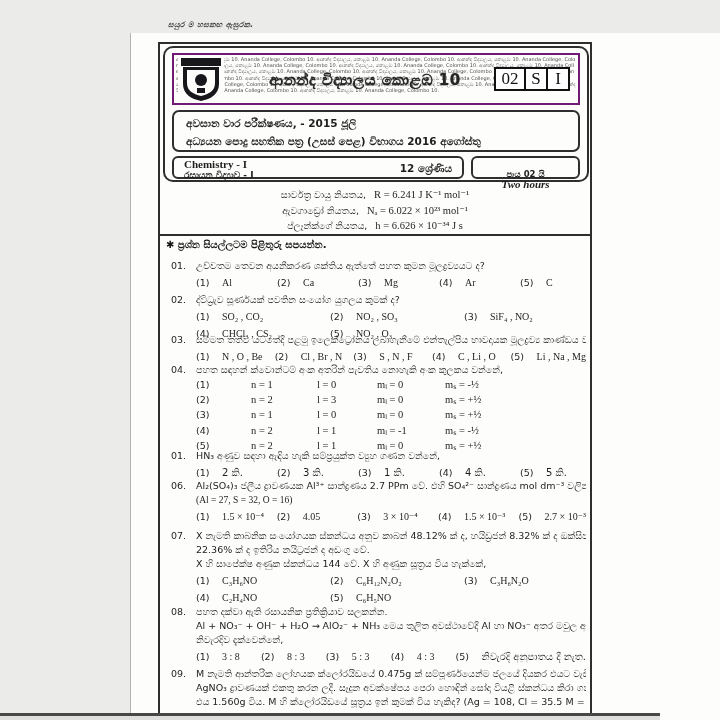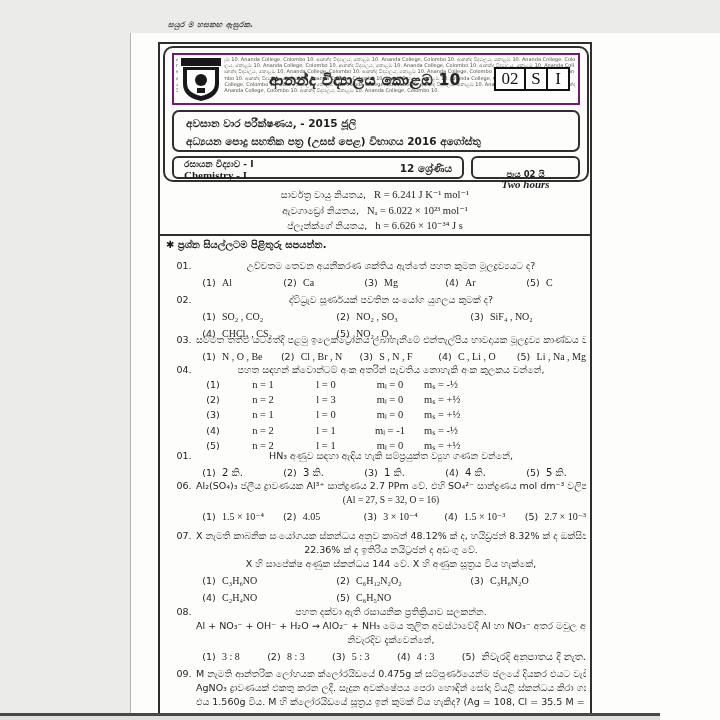--- a/index.html
+++ b/index.html
@@ -77,36 +77,36 @@
   .time-box .tline.en{font-family:"Liberation Serif",serif;font-style:italic;font-size:11px;line-height:11px;}
   
   .constants{position:absolute;left:158px;top:187px;width:434px;text-align:center;}
   .cline{font-size:9.5px;line-height:15.5px;white-space:nowrap;}
   .cline .cval{margin-left:5px;font-size:10.5px;}
   .rule{position:absolute;left:159px;width:432px;border-top:2px solid #2e2e2e;height:0;}
   .instruction{
     position:absolute;left:166px;top:239px;font-weight:700;font-size:10px;color:#161616;
   }
   
-  .q{position:absolute;left:158px;width:434px;text-align:center;}
+  .q{position:absolute;left:158px;width:434px;}
   .qnum{position:absolute;left:13px;top:0;width:26px;font-size:9.5px;line-height:14px;}
   .qbody{margin:0 6px 0 38px;font-size:9.5px;line-height:14px;}
   .qbody .ln{white-space:nowrap;overflow:hidden;}
   .optrow{display:flex;margin-top:3px;white-space:nowrap;}
   .opt{display:inline-flex;white-space:nowrap;}
   .opt .n{display:inline-block;width:26px;font-size:9.5px;}
   .opt .v{font-size:10px;}
   .opt5 .opt{width:81px;}
   .opt5 .opt:last-child{width:auto;}
   .opt3 .opt{width:134px;}
   .opt3 .opt:last-child{width:auto;}
   .trow{display:flex;line-height:15.2px;white-space:nowrap;}
   .trow .tn{display:inline-block;width:34px;font-size:9.5px;}
   .trow .tc{display:inline-block;font-family:"Liberation Serif",serif;font-size:10.5px;}
-  .trow .tc1{width:66px;}.trow .tc2{width:60px;}.trow .tc3{width:68px;}
+  .trow .tc1{width:66px;margin-left:21px;}.trow .tc2{width:60px;}.trow .tc3{width:68px;}
   
   .scan-line{position:absolute;left:0;top:713px;width:660px;height:3px;background:#474747;}
   .scan-below{position:absolute;left:0;top:716px;width:660px;height:4px;background:#dededc;}
 </style>
 </head>
 <body>
 
 <div class="paper"></div>
 
 <div class="motto">සයුර ම හසකඟ ඇසුරක.</div>
@@ -132,22 +132,22 @@
       <span>I</span>
     </div>
   </div>
 
   <div class="title-box">
     <div>අවසාන වාර පරීක්ෂණය, - 2015 ජූලි</div>
     <div>අධ්‍යයන පොදු සහතික පත්‍ර (උසස් පෙළ) විභාගය 2016 අගෝස්තු</div>
   </div>
 
   <div class="subject-box">
+    <div class="sline en">Chemistry - I</div>
     <div class="sline">රසායන විද්‍යාව - I</div>
-    <div class="sline en">Chemistry - I</div>
     <div class="grade">12 ශ්‍රේණිය</div>
   </div>
 
   <div class="time-box">
     <div class="tline">පැය 02 යි</div>
     <div class="tline en">Two hours</div>
   </div>
 </div>
 
 <div class="constants">

